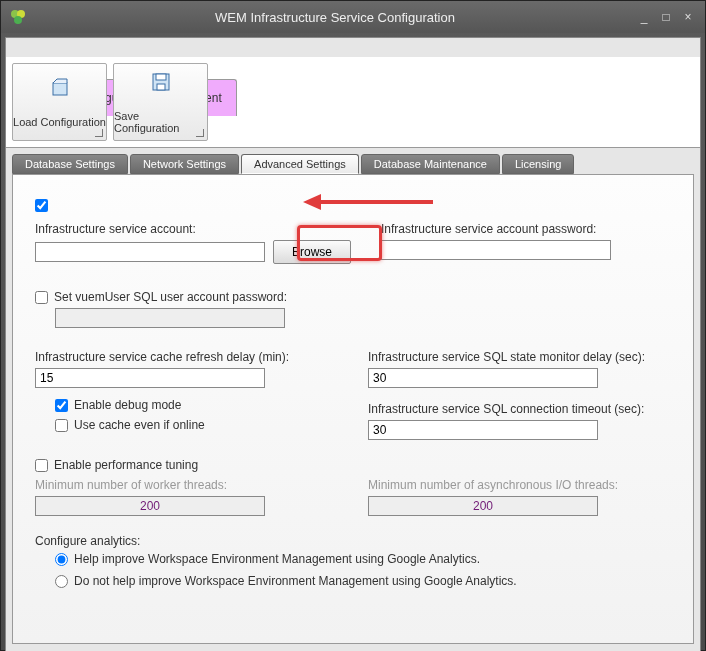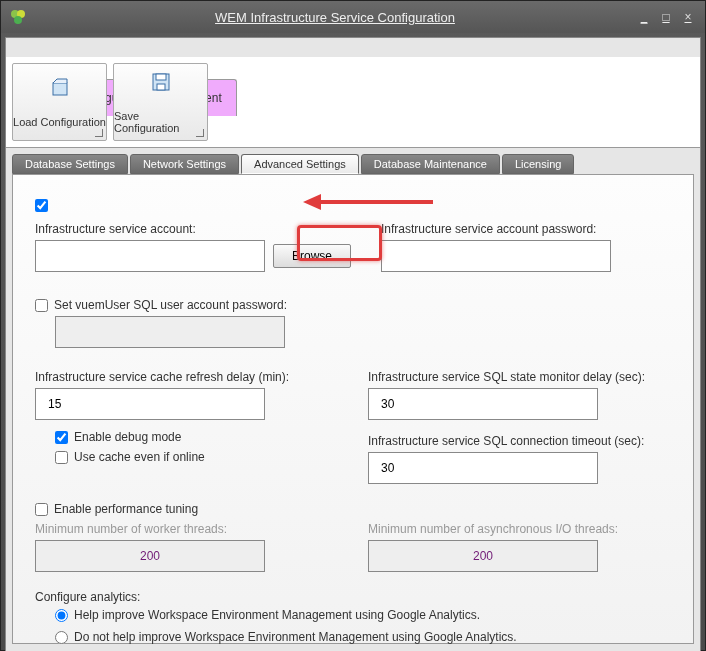--- a/index.html
+++ b/index.html
@@ -22,21 +22,20 @@
     position: relative;
   }
   .titlebar {
     height: 26px;
     background: linear-gradient(#6a6a6a, #555);
     display: flex;
     align-items: center;
     color: #eee;
     font-size: 13px;
     padding: 16px 6px;
-    text-decoration: underline;
   }
   .titlebar .title { flex: 1; text-align: center; }
   .win-btn {
     width: 22px; height: 18px;
     display: inline-flex; align-items: center; justify-content: center;
     color: #ddd; font-size: 12px;
   }
   .client {
     background: #e6e6e6;
     margin: 4px;
@@ -119,24 +118,24 @@
     position: relative;
   }
   label.chk {
     display: flex; align-items: center; gap: 6px;
     font-size: 12px;
   }
   input[type=checkbox], input[type=radio] {
     margin: 0;
   }
   .textbox {
-    height: 32px;
+    height: 20px;
     border: 1px solid #888;
     background: #fff;
-    padding: 1px 12px;
+    padding: 1px 4px;
     font-size: 12px;
   }
   .textbox.disabled { background: #eee; color: #701a75; text-align: center; }
   .btn {
     height: 24px;
     padding: 0 18px;
     border: 1px solid #888;
     background: linear-gradient(#fbfbfb,#dcdcdc);
     border-radius: 2px;
     font-size: 12px;

